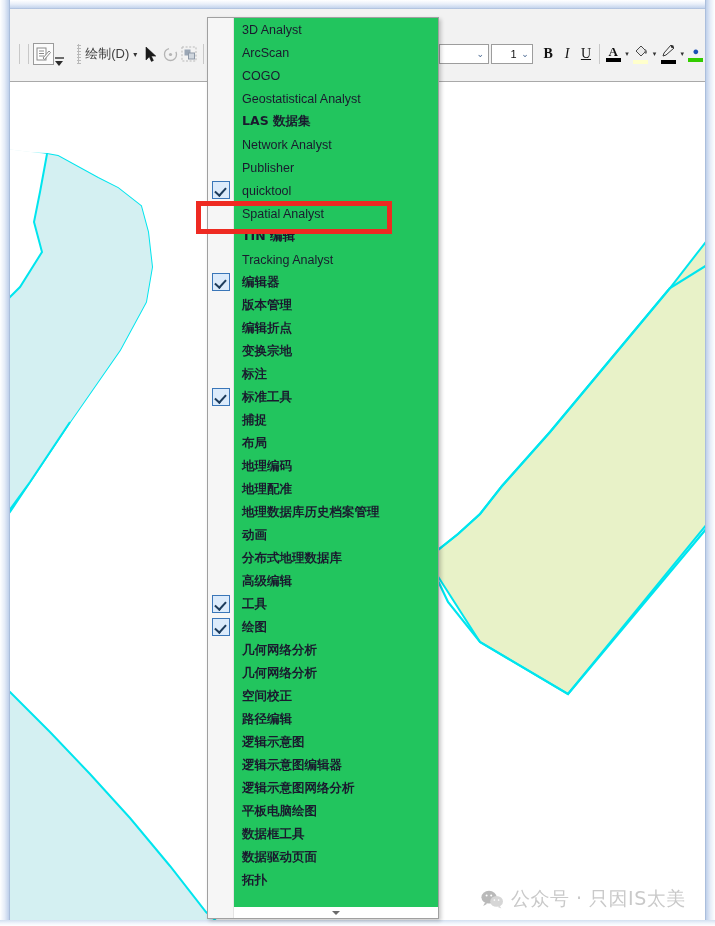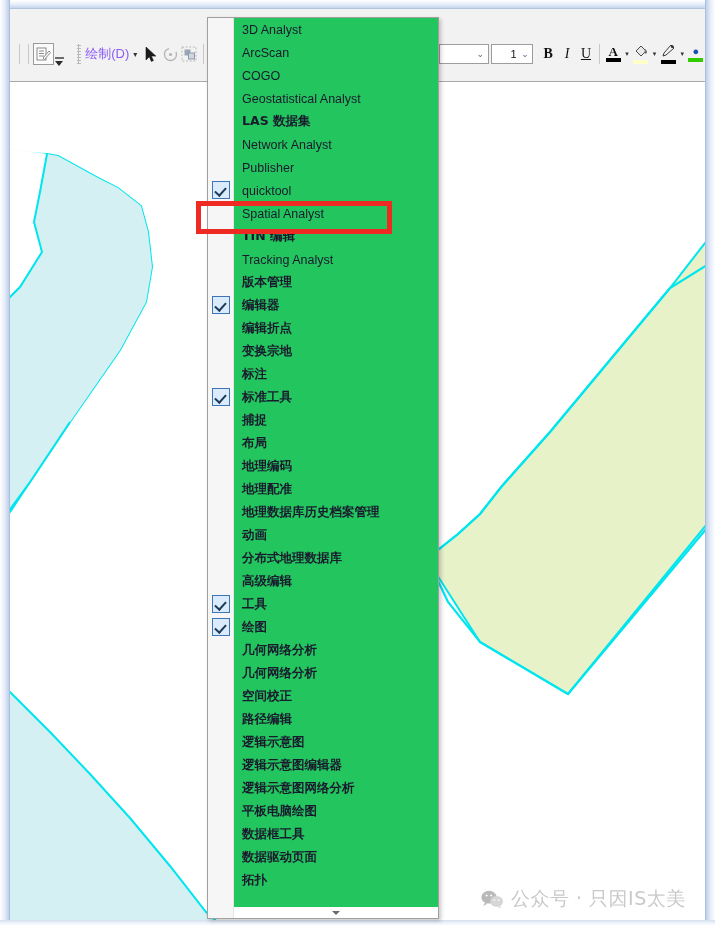--- a/index.html
+++ b/index.html
@@ -28,21 +28,21 @@
      border-bottom:1px solid #a9a9a9;box-sizing:border-box;}
   .tb-row{position:absolute;left:0;top:28px;height:34px;width:695px;display:flex;align-items:center;}
   .tb-sep{width:1px;height:20px;background:#c8c8c8;margin:0 4px;}
   .tb-gripper{width:5px;height:20px;margin:0 3px 0 5px;
      background-image:radial-gradient(circle,#b9b9b9 1px,transparent 1.2px);
      background-size:3px 3px;}
   .tb-icon{width:22px;height:22px;display:flex;align-items:center;justify-content:center;
      color:#555;font-size:13px;line-height:1;}
   .tb-iconbox{width:24px;height:22px;border:1px solid #9b9b9b;background:#fbfbfb;
      display:flex;align-items:center;justify-content:center;box-sizing:border-box;}
-  .tb-label{font-size:13px;color:#8b5cf6;padding:0 1px;white-space:nowrap;}
+  .tb-label{font-size:13px;color:#404040;padding:0 1px;white-space:nowrap;}
   .tb-caret{font-size:8px;color:#333;margin:0 5px 0 3px;}
   .tb-overflow{width:13px;height:26px;display:flex;flex-direction:column;align-items:center;
      justify-content:flex-end;padding-bottom:1px;box-sizing:border-box;}
   .tb-overflow .bar{width:9px;height:2px;background:#6d6d6d;margin-bottom:2px;}
   .tb-overflow .tri{width:0;height:0;border-left:4px solid transparent;border-right:4px solid transparent;
      border-top:5px solid #2c2c2c;}
 
   .combo{height:20px;border:1px solid #9d9d9d;background:#fff;display:flex;align-items:center;
      box-sizing:border-box;font-size:11px;color:#111;}
   .combo .val{flex:1;padding-left:3px;white-space:nowrap;overflow:hidden;margin-left:15px;}
@@ -279,26 +279,26 @@
         </div>
         <div class="mi">
           <span class="chk"></span>
           <span class="lbl cjk">TIN 编辑</span>
         </div>
         <div class="mi">
           <span class="chk"></span>
           <span class="lbl">Tracking Analyst</span>
         </div>
         <div class="mi">
-          <span class="chk"></span>
-          <span class="lbl cjk">版本管理</span>
-        </div>
-        <div class="mi">
           <span class="chk on"></span>
           <span class="lbl cjk">编辑器</span>
+        </div>
+        <div class="mi">
+          <span class="chk"></span>
+          <span class="lbl cjk">版本管理</span>
         </div>
         <div class="mi">
           <span class="chk"></span>
           <span class="lbl cjk">编辑折点</span>
         </div>
         <div class="mi">
           <span class="chk"></span>
           <span class="lbl cjk">变换宗地</span>
         </div>
         <div class="mi">

